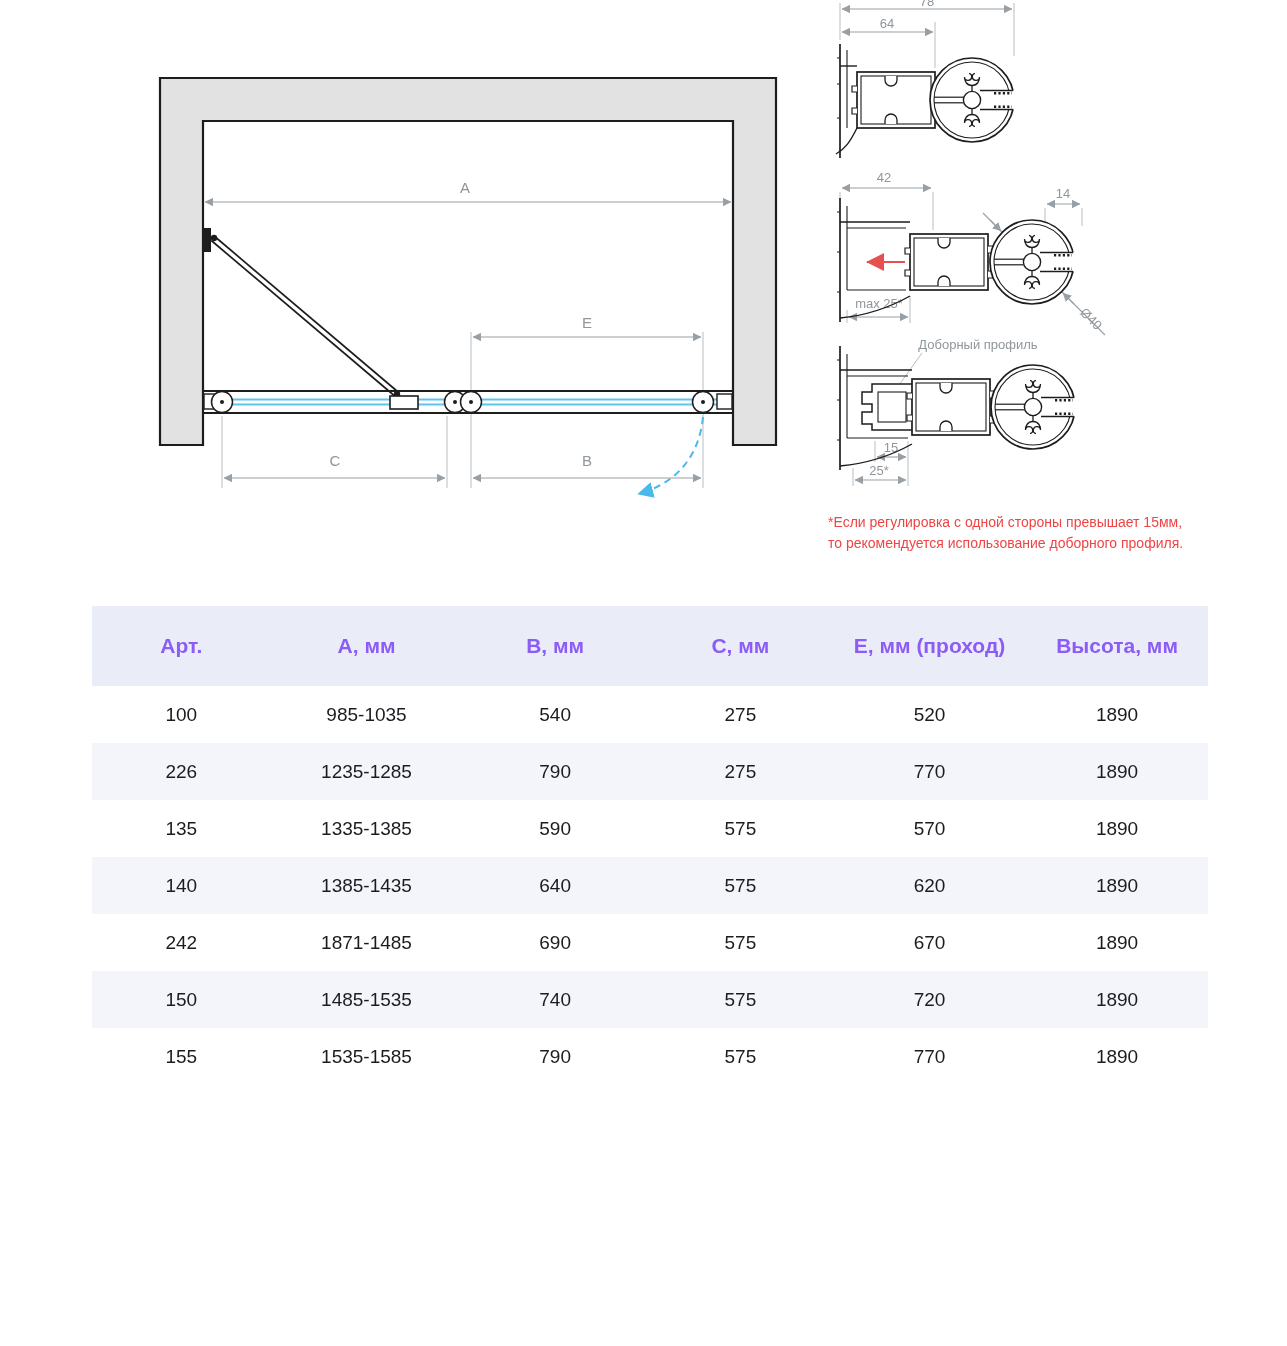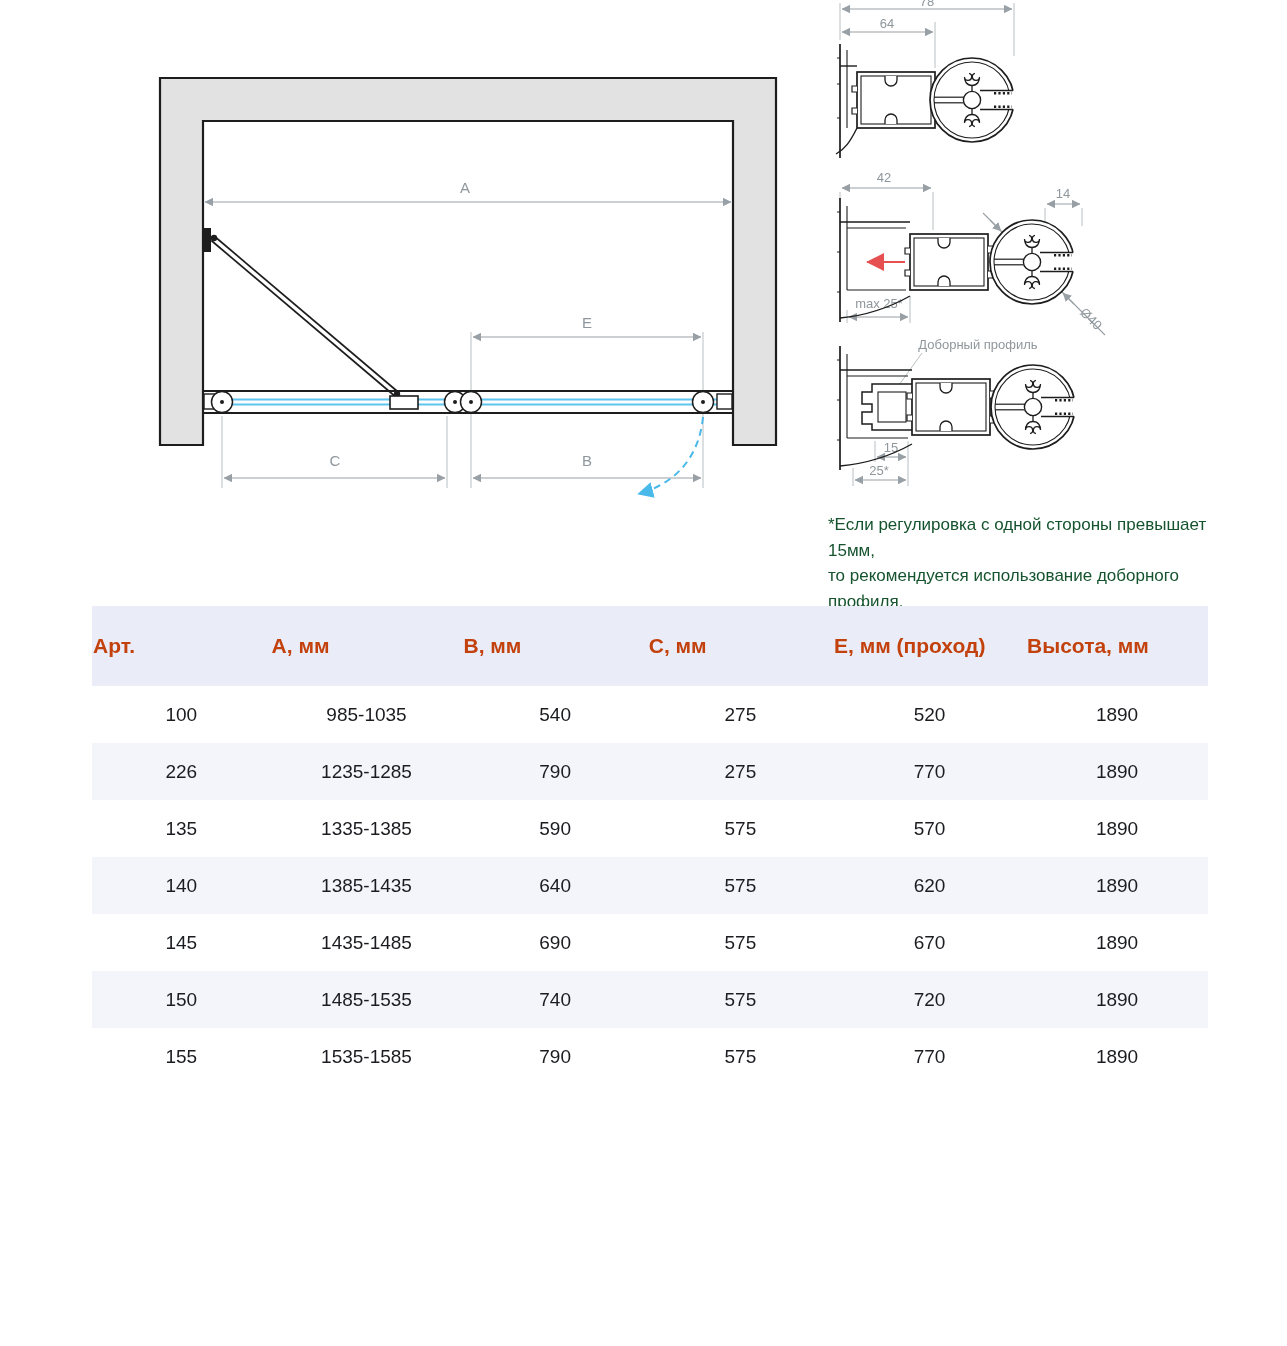--- a/index.html
+++ b/index.html
@@ -2,24 +2,24 @@
 <html><head>
 <meta charset="utf-8">
 <style>
   html,body{margin:0;padding:0;background:#fff;}
   #stage{position:relative;width:1287px;height:1346px;background:#fff;overflow:hidden;
          font-family:"Liberation Sans", sans-serif;}
   .abs{position:absolute;}
   svg text{font-family:"Liberation Sans", sans-serif;}
   .dimtxt{fill:#8f979c;font-size:15px;}
   .dimtxt-s{fill:#8f979c;font-size:13px;}
-  .note{color:#14532d;font-size:17px;line-height:1.5;}
+  .note{color:#ef4444;font-size:14px;line-height:1.5;}
   
   table.spec{border-collapse:collapse;table-layout:fixed;width:1116px;}
-  table.spec th{background:#eaedf8;height:78px;font-size:21px;font-weight:600;color:#c2410c;text-align:left;}
+  table.spec th{background:#eaedf8;height:78px;font-size:21px;font-weight:600;color:#8b5cf6;text-align:center;}
   table.spec td{height:55px;font-size:19px;font-weight:400;color:#1b1c20;text-align:center;}
   table.spec tbody tr:nth-child(even){background:#f3f5fb;}
   table.spec tbody tr:nth-child(odd){background:#ffffff;}
 </style>
 </head>
 <body>
 
 <div id="stage">
 
   <svg class="abs" style="left:150px;top:60px" width="650" height="500" viewBox="0 0 650 500">
@@ -270,22 +270,22 @@
           </tr>
         <tr>
             <td>140</td>
             <td>1385-1435</td>
             <td>640</td>
             <td>575</td>
             <td>620</td>
             <td>1890</td>
           </tr>
         <tr>
-            <td>145</td>
-            <td>1435-1485</td>
+            <td>242</td>
+            <td>1871-1485</td>
             <td>690</td>
             <td>575</td>
             <td>670</td>
             <td>1890</td>
           </tr>
         <tr>
             <td>150</td>
             <td>1485-1535</td>
             <td>740</td>
             <td>575</td>

